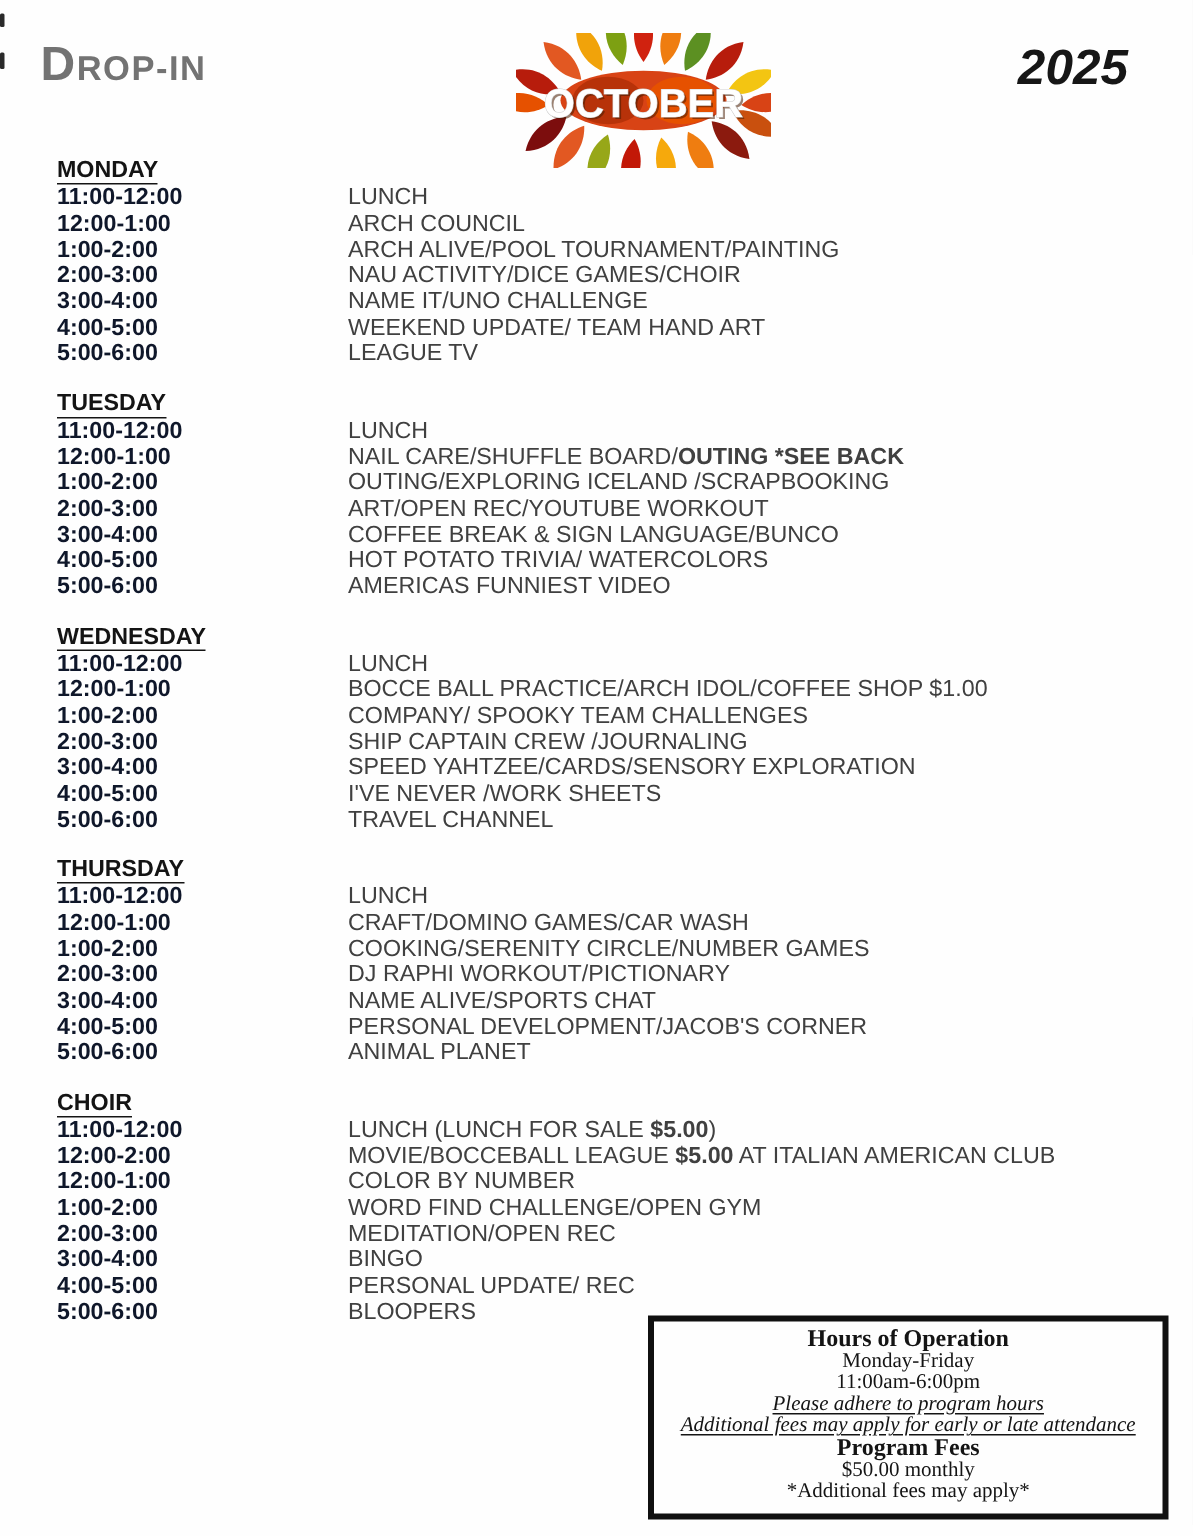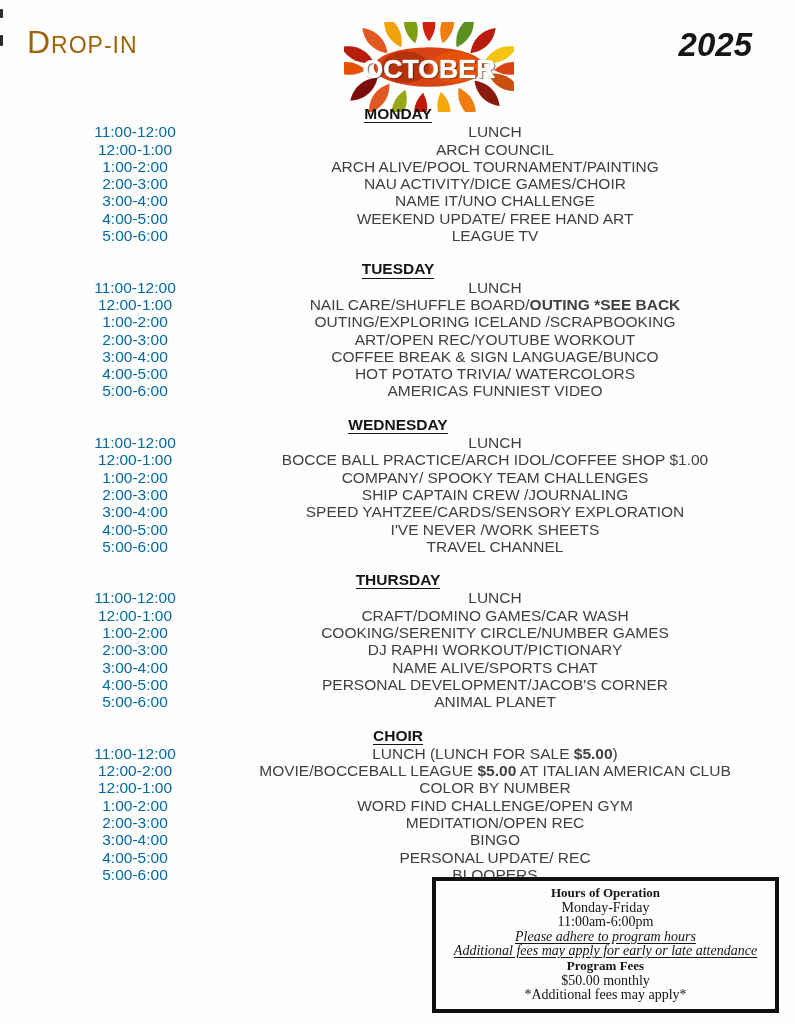--- a/index.html
+++ b/index.html
@@ -12,51 +12,51 @@
     position:relative;width:795px;height:1024px;background:#fefefe;color:#1c1c1c;
   }
   
   .speck{position:absolute;background:#2a2a2a;border-radius:1px;}
   .speck.s1{left:0;top:9px;width:3px;height:9px;}
   .speck.s2{left:0;top:35px;width:3px;height:11px;}
 
   
   .title{
     position:absolute;left:27px;top:24px;
-    font-weight:normal;font-size:23px;letter-spacing:1px;color:#a16207;
+    font-weight:bold;font-size:23px;letter-spacing:1px;color:#737373;
     text-transform:uppercase;
   }
   .title::first-letter{font-size:32px;}
   .year{
     position:absolute;right:43px;top:26px;
     font-weight:bold;font-style:italic;font-size:33px;color:#161616;
   }
   .month-graphic{position:absolute;left:344px;top:22px;}
 
   
-  .schedule{position:absolute;left:38px;top:105px;width:720px;text-align:center;}
+  .schedule{position:absolute;left:38px;top:105px;width:720px;}
   .day-section{margin-bottom:16px;}
   .day-header{
     display:inline-block;font-weight:bold;font-size:15.5px;line-height:17.3px;
     border-bottom:1.6px solid #141414;color:#141414;
   }
   .sched-row{display:flex;line-height:17.3px;font-size:15.5px;}
-  .time-cell{width:194px;font-weight:normal;flex:0 0 194px;color:#0369a1;}
+  .time-cell{width:194px;font-weight:bold;flex:0 0 194px;color:#0f172a;}
   .activity-cell{flex:1;color:#404040;}
   .activity-cell .seg-bold{font-weight:bold;}
 
   
   .info-box{
     position:absolute;left:432px;top:877px;width:331px;
     border:4px solid #101010;background:#fefefe;
     font-family:"Liberation Serif", serif;color:#141414;
     text-align:center;padding:5px 4px 6px 4px;
   }
   .info-line{font-size:14px;line-height:14.6px;}
-  .info-line.bold{font-weight:bold;font-size:13px;}
+  .info-line.bold{font-weight:bold;font-size:16px;}
   .info-line.italic-underline{
     font-style:italic;text-decoration:underline;text-underline-offset:2px;
   }
 </style>
 </head>
 <body>
 
 <div class="page">
 
   <div class="speck s1"></div>
@@ -119,21 +119,21 @@
         <div class="sched-row">
           <div class="time-cell">2:00-3:00</div>
           <div class="activity-cell">NAU ACTIVITY/DICE GAMES/CHOIR</div>
         </div>
         <div class="sched-row">
           <div class="time-cell">3:00-4:00</div>
           <div class="activity-cell">NAME IT/UNO CHALLENGE</div>
         </div>
         <div class="sched-row">
           <div class="time-cell">4:00-5:00</div>
-          <div class="activity-cell">WEEKEND UPDATE/ FREE HAND ART</div>
+          <div class="activity-cell">WEEKEND UPDATE/ TEAM HAND ART</div>
         </div>
         <div class="sched-row">
           <div class="time-cell">5:00-6:00</div>
           <div class="activity-cell">LEAGUE TV</div>
         </div>
       </div>
       <div class="day-section">
         <div><span class="day-header">TUESDAY</span></div>
         <div class="sched-row">
           <div class="time-cell">11:00-12:00</div>

